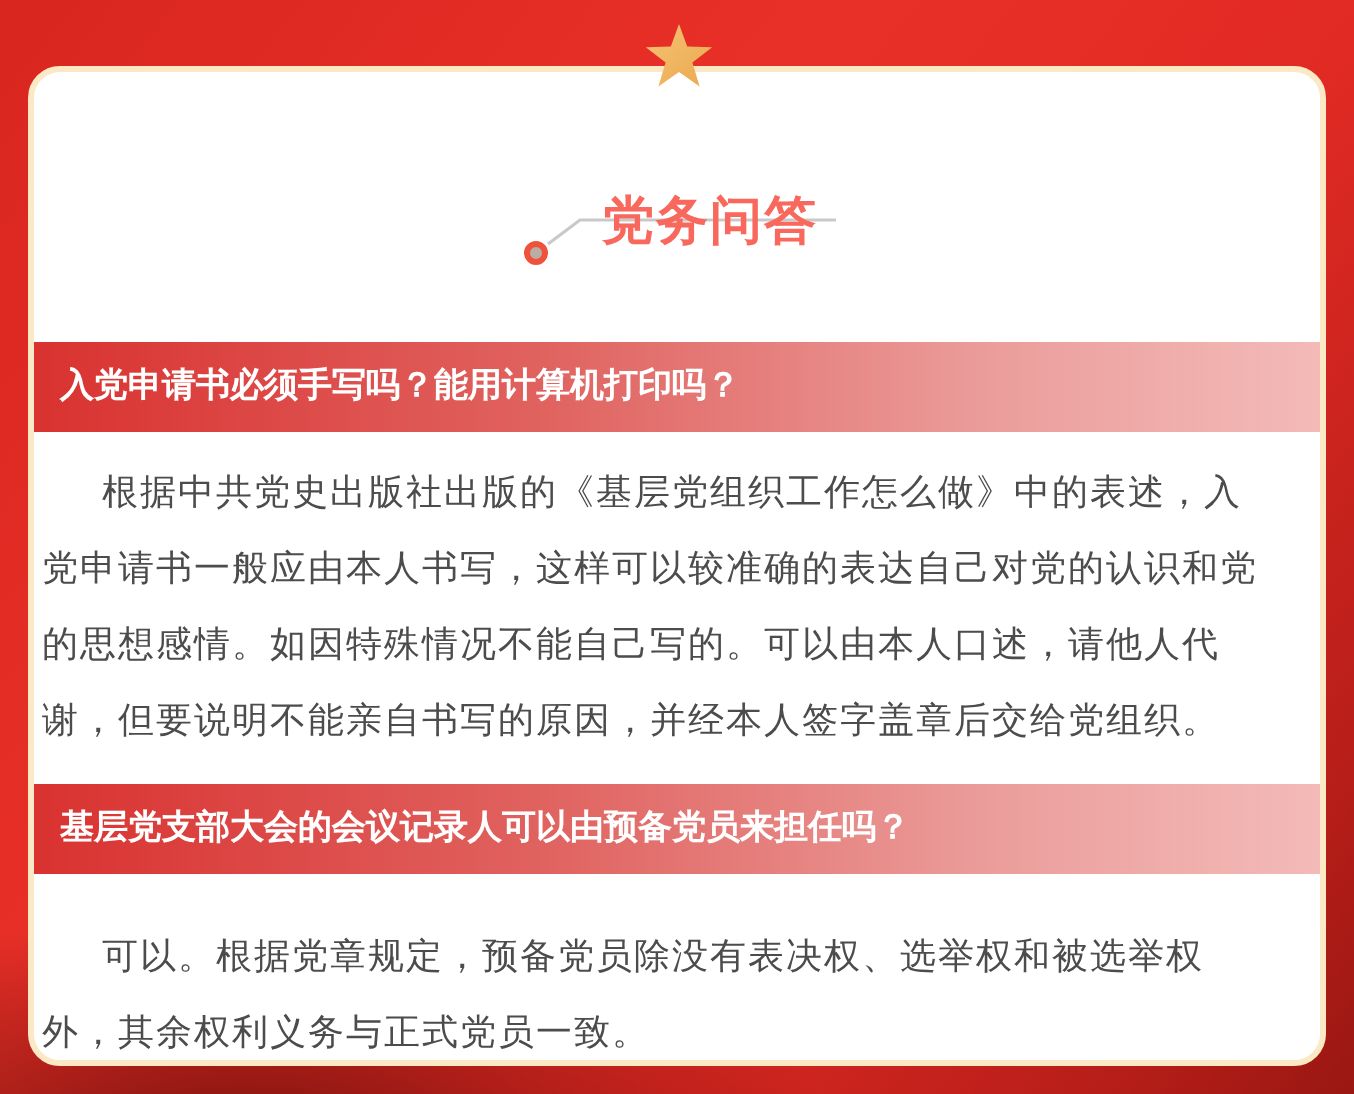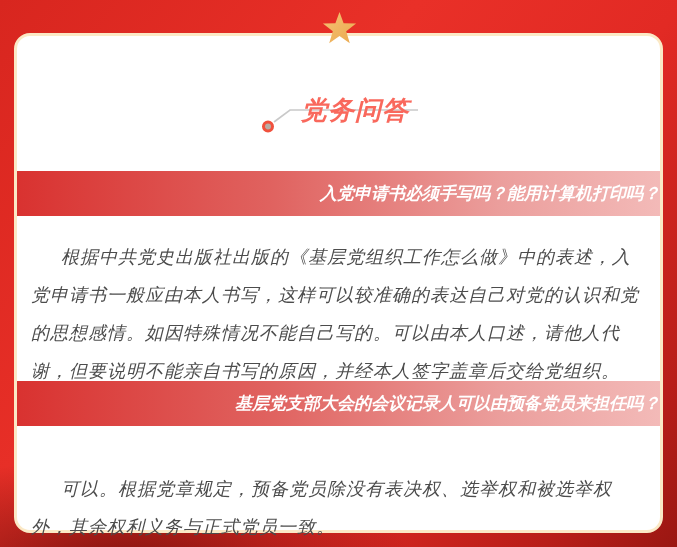--- a/index.html
+++ b/index.html
@@ -5,21 +5,20 @@
   html,body{margin:0;padding:0;}
   body{
     width:677px;height:547px;overflow:hidden;
     font-family:"DejaVu Sans","Liberation Sans",sans-serif;
   }
   .stage{
     position:relative;width:677px;height:547px;overflow:hidden;
     background:
       radial-gradient(ellipse 420px 160px at 18% 104%, rgba(110,14,10,.85) 0%, rgba(110,14,10,0) 70%),
       linear-gradient(128deg,#d8261f 0%,#e93028 38%,#e22a24 62%,#b81e19 88%,#9a1712 100%);
-    font-style: italic;
   }
   .card{
     position:absolute;left:14px;top:33px;width:649px;height:500px;
     background:#ffffff;border:3px solid #fbe9c6;border-radius:16px;
     box-sizing:border-box;
   }
   .star{
     position:absolute;left:321px;top:12px;width:37px;height:34px;z-index:3;
   }
   .page-title{
@@ -28,26 +27,26 @@
     font-size:26px;font-weight:bold;color:#f9685c;letter-spacing:1px;
     z-index:2;white-space:nowrap;
   }
   .title-underline{
     position:absolute;left:243px;top:68px;width:172px;height:34px;z-index:1;
   }
   .q-bar{
     position:absolute;left:0;width:100%;height:45px;box-sizing:border-box;
     background:linear-gradient(90deg,#d93230 0%,#e06360 40%,#eb9e9c 75%,#f3bab8 100%);
     color:#ffffff;font-size:17px;font-weight:bold;line-height:45px;
-    padding-left:13px;white-space:nowrap;overflow:hidden;text-align:right;
+    padding-left:13px;white-space:nowrap;overflow:hidden;
   }
   .q-bar.first{top:135px;}
-  .q-bar.second{top:345px;}
+  .q-bar.second{top:356px;}
   .answer{
-    position:absolute;left:2px;right:6px;margin:12px;
+    position:absolute;left:2px;right:6px;margin:2px;
     font-size:18px;line-height:38px;color:#4c4c4c;letter-spacing:1px;
     text-indent:30px;white-space:pre-line;word-break:keep-all;
   }
   .answer.first{top:190px;}
   .answer.second{top:422px;}
 </style>
 </head>
 <body>
 
 <div class="stage">

